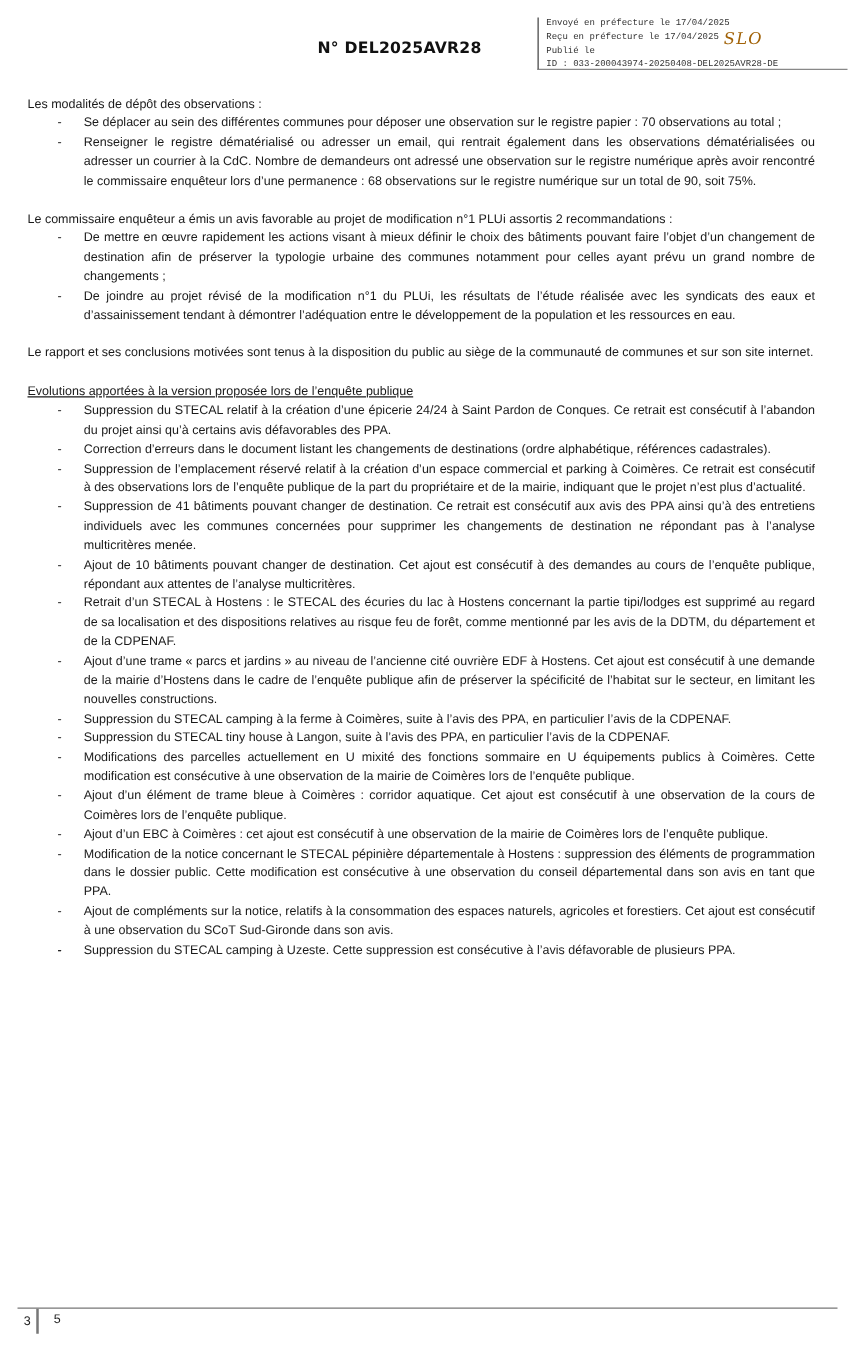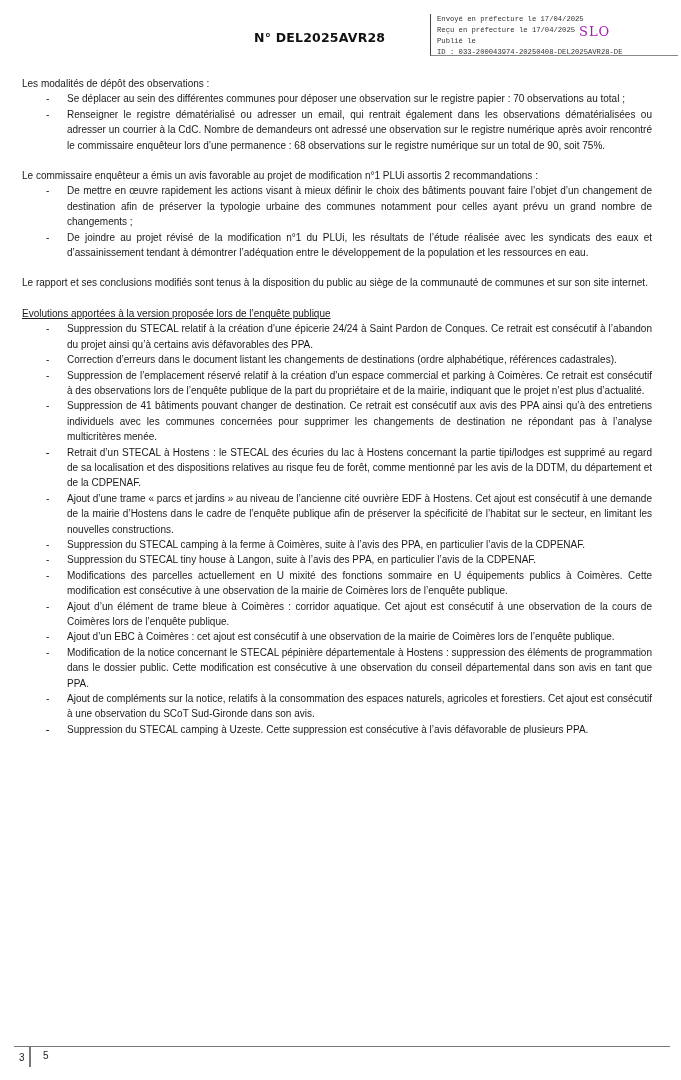--- a/index.html
+++ b/index.html
@@ -13,22 +13,22 @@
     font-family: "DejaVu Sans", sans-serif; color: #111; margin-top: 13px;
   }
   .stamp {
     position: absolute; left: 430px; top: 14px; width: 248px; height: 42px;
     border-left: 1.5px solid #444; border-bottom: 1px solid #888;
     font-family: "Liberation Sans", sans-serif; font-size: 7.2px; color: #333;
     padding-left: 6px; box-sizing: border-box;
   }
   .stamp div { line-height: 11px; white-space: nowrap; font-family: Liberation Mono, monospace; }
   .stamp .sig {
-    position: absolute; left: 148px; top: 10px; font-family: "DejaVu Serif", serif; 
-    font-size: 13px; color: #a21caf; letter-spacing: 1px;
+    position: absolute; left: 148px; top: 10px; font-family: "DejaVu Serif", serif; font-style: italic;
+    font-size: 13px; color: #a16207; letter-spacing: 1px;
   }
   .body-text {
     position: absolute; left: 22px; top: 76px; width: 630px;
     font-size: 10px; line-height: 15.4px; font-family: "Liberation Sans", sans-serif; color: #1a1a1a;
   }
   .para { margin: 0; }
   .justify { text-align: justify; }
   .gap { height: 15px; }
   ul.dash { list-style: none; margin: 0; padding: 0; }
   ul.dash li { position: relative; padding-left: 45px; text-align: justify; }
@@ -69,31 +69,31 @@
     <div class="gap"></div>
 
     <p class="para justify">Le commissaire enquêteur a émis un avis favorable au projet de modification n°1 PLUi assortis 2 recommandations :</p>
     <ul class="dash">
       <li><span class="bullet">-</span><span>De mettre en œuvre rapidement les actions visant à mieux définir le choix des bâtiments pouvant faire l’objet d’un changement de destination afin de préserver la typologie urbaine des communes notamment pour celles ayant prévu un grand nombre de changements ;</span></li>
       <li><span class="bullet">-</span><span>De joindre au projet révisé de la modification n°1 du PLUi, les résultats de l’étude réalisée avec les syndicats des eaux et d’assainissement tendant à démontrer l’adéquation entre le développement de la population et les ressources en eau.</span></li>
     </ul>
 
     <div class="gap"></div>
 
-    <p class="para justify">Le rapport et ses conclusions modifiés sont tenus à la disposition du public au siège de la communauté de communes et sur son site internet.</p>
+    <p class="para justify">Le rapport et ses conclusions motivées sont tenus à la disposition du public au siège de la communauté de communes et sur son site internet.</p>
 
     <div class="gap"></div>
 
     <p class="para underline">Evolutions apportées à la version proposée lors de l’enquête publique</p>
     <ul class="dash">
       <li><span class="bullet">-</span><span>Suppression du STECAL relatif à la création d’une épicerie 24/24 à Saint Pardon de Conques. Ce retrait est consécutif à l’abandon du projet ainsi qu’à certains avis défavorables des PPA.</span></li>
       <li><span class="bullet">-</span><span>Correction d’erreurs dans le document listant les changements de destinations (ordre alphabétique, références cadastrales).</span></li>
       <li><span class="bullet">-</span><span>Suppression de l’emplacement réservé relatif à la création d’un espace commercial et parking à Coimères. Ce retrait est consécutif à des observations lors de l’enquête publique de la part du propriétaire et de la mairie, indiquant que le projet n’est plus d’actualité.</span></li>
       <li><span class="bullet">-</span><span>Suppression de 41 bâtiments pouvant changer de destination. Ce retrait est consécutif aux avis des PPA ainsi qu’à des entretiens individuels avec les communes concernées pour supprimer les changements de destination ne répondant pas à l’analyse multicritères menée.</span></li>
-      <li><span class="bullet">-</span></li>
+      <li><span class="bullet">-</span><span>Ajout de 10 bâtiments pouvant changer de destination. Cet ajout est consécutif à des demandes au cours de l’enquête publique, répondant aux attentes de l’analyse multicritères.</span></li>
       <li><span class="bullet">-</span><span>Retrait d’un STECAL à Hostens : le STECAL des écuries du lac à Hostens concernant la partie tipi/lodges est supprimé au regard de sa localisation et des dispositions relatives au risque feu de forêt, comme mentionné par les avis de la DDTM, du département et de la CDPENAF.</span></li>
       <li><span class="bullet">-</span><span>Ajout d’une trame « parcs et jardins » au niveau de l’ancienne cité ouvrière EDF à Hostens. Cet ajout est consécutif à une demande de la mairie d’Hostens dans le cadre de l’enquête publique afin de préserver la spécificité de l’habitat sur le secteur, en limitant les nouvelles constructions.</span></li>
       <li><span class="bullet">-</span><span>Suppression du STECAL camping à la ferme à Coimères, suite à l’avis des PPA, en particulier l’avis de la CDPENAF.</span></li>
       <li><span class="bullet">-</span><span>Suppression du STECAL tiny house à Langon, suite à l’avis des PPA, en particulier l’avis de la CDPENAF.</span></li>
       <li><span class="bullet">-</span><span>Modifications des parcelles actuellement en U mixité des fonctions sommaire en U équipements publics à Coimères. Cette modification est consécutive à une observation de la mairie de Coimères lors de l’enquête publique.</span></li>
       <li><span class="bullet">-</span><span>Ajout d’un élément de trame bleue à Coimères : corridor aquatique. Cet ajout est consécutif à une observation de la cours de Coimères lors de l’enquête publique.</span></li>
       <li><span class="bullet">-</span><span>Ajout d’un EBC à Coimères : cet ajout est consécutif à une observation de la mairie de Coimères lors de l’enquête publique.</span></li>
       <li><span class="bullet">-</span><span>Modification de la notice concernant le STECAL pépinière départementale à Hostens : suppression des éléments de programmation dans le dossier public. Cette modification est consécutive à une observation du conseil départemental dans son avis en tant que PPA.</span></li>
       <li><span class="bullet">-</span><span>Ajout de compléments sur la notice, relatifs à la consommation des espaces naturels, agricoles et forestiers. Cet ajout est consécutif à une observation du SCoT Sud-Gironde dans son avis.</span></li>
       <li><span class="bullet">-</span></li>

